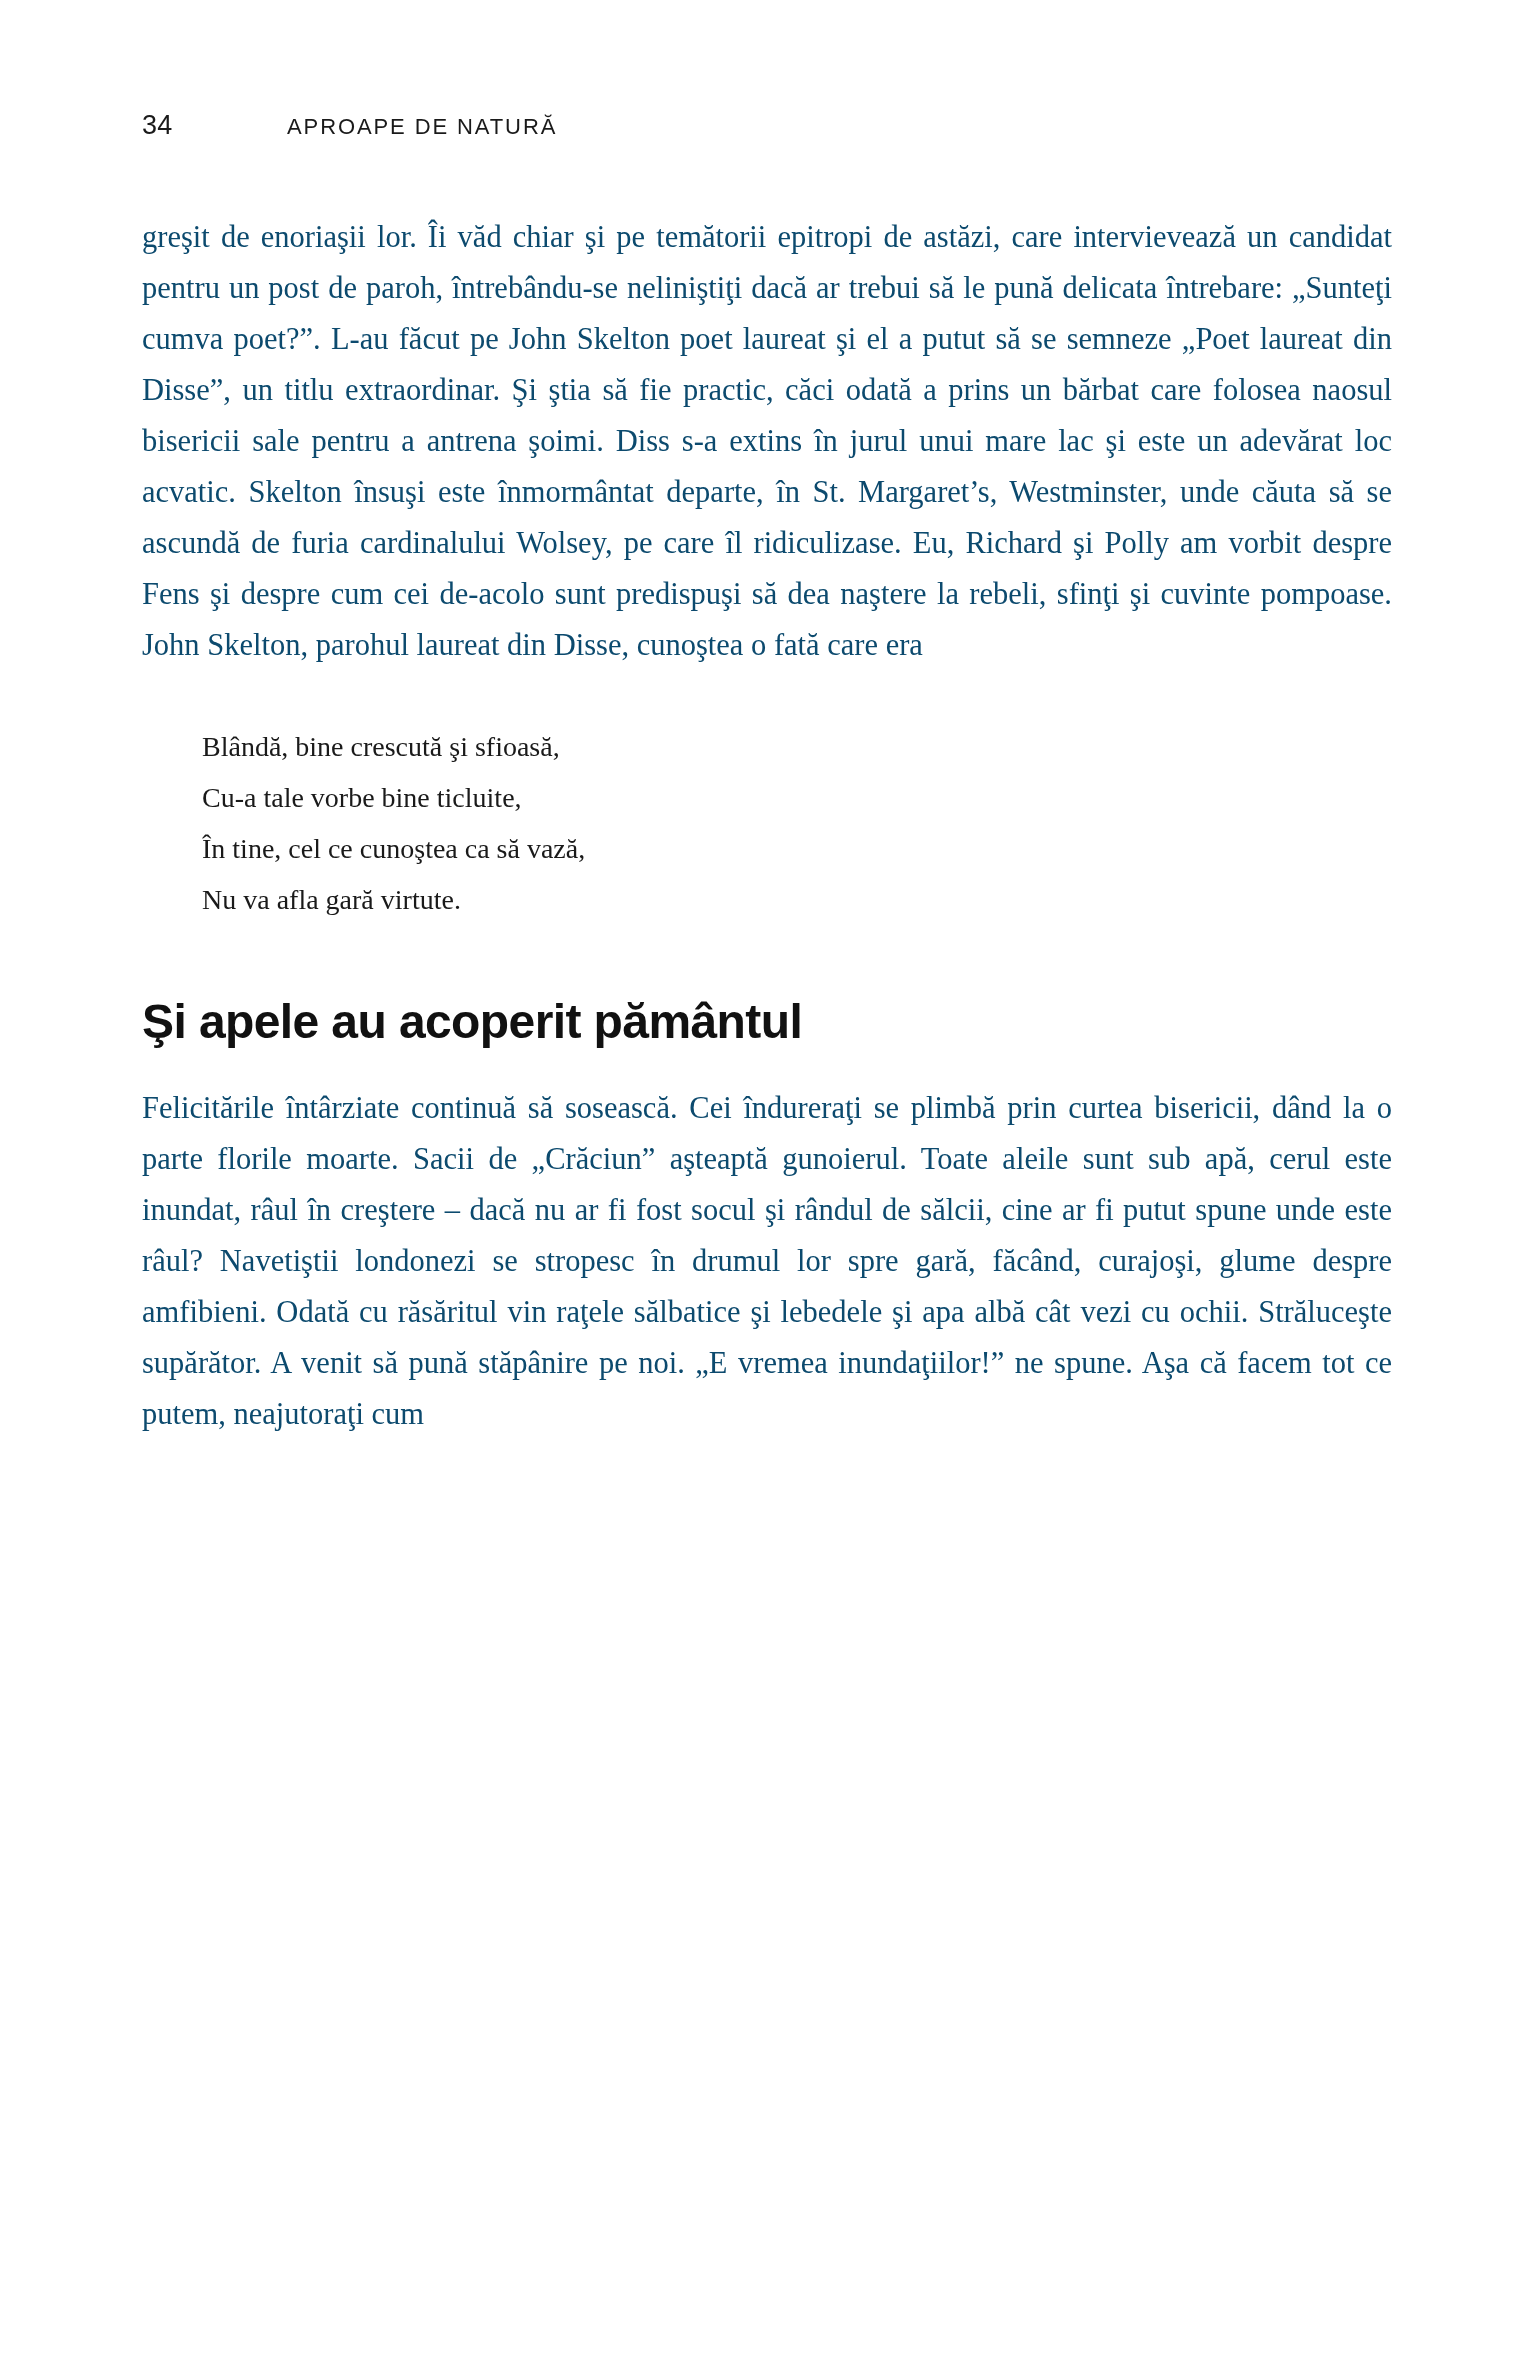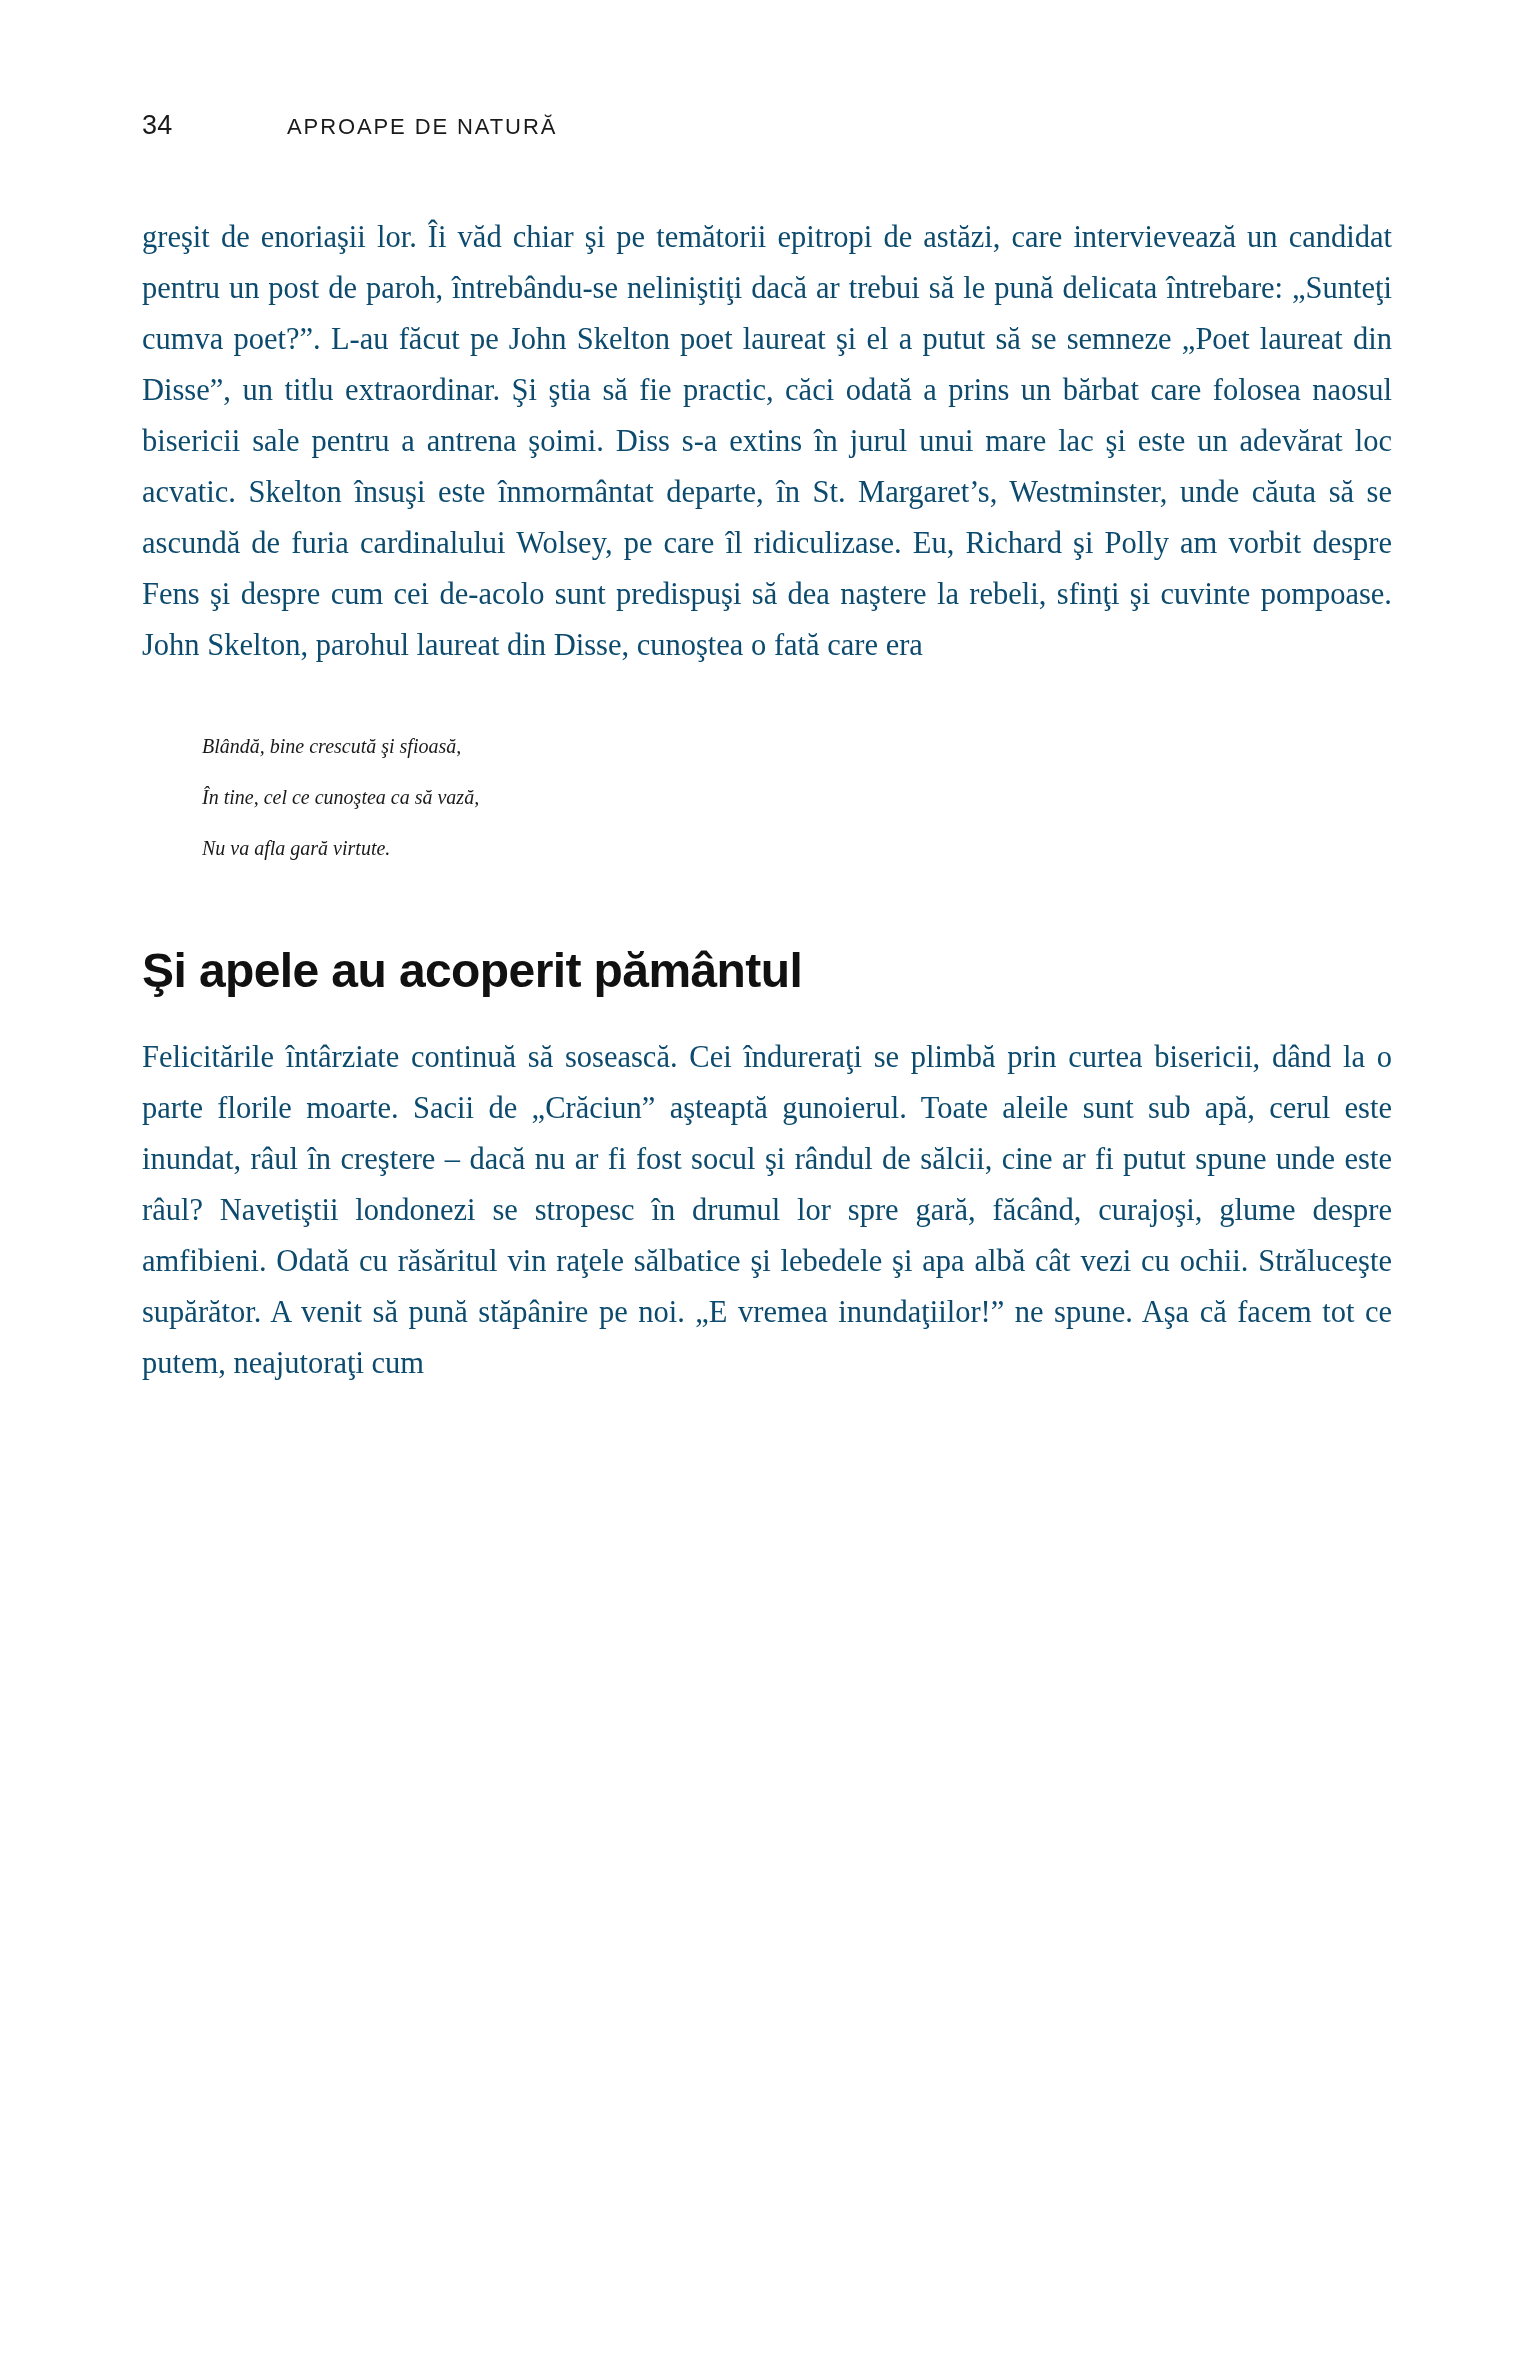--- a/index.html
+++ b/index.html
@@ -57,25 +57,24 @@
     text-align: justify;
     text-justify: inter-word;
     color: #0c4a6e;
     hyphens: manual;
   }
   
   .verse {
     margin: 50px 0 0 60px;
   }
   .verse-line {
-    font-size: 20px;
+    font-size: 28px;
     line-height: 51px;
     color: #1a1a1a;
     white-space: pre;
-    font-style: italic;
   }
   .after-verse {
     margin-top: 48px;
   }
   
   h2.section {
     font-family: "Liberation Sans", sans-serif;
     font-weight: bold;
     font-size: 48px;
     line-height: 50px;
@@ -95,20 +94,21 @@
 
     <div class="runninghead">
       <span class="folio">34</span>
       <span class="head-title">APROAPE DE NATURĂ</span>
     </div>
 
     <p class="body">greşit de enoriaşii lor. Îi văd chiar şi pe temătorii epitropi de astăzi, care intervievează un candidat pentru un post de paroh, întrebându-se neliniştiţi dacă ar trebui să le pună delicata întrebare: „Sunteţi cumva poet?”. L-au făcut pe John Skelton poet laureat şi el a putut să se semneze „Poet laureat din Disse”, un titlu extraordinar. Şi ştia să fie practic, căci odată a prins un bărbat care folosea naosul bisericii sale pentru a antrena şoimi. Diss s-a extins în jurul unui mare lac şi este un adevărat loc acvatic. Skelton însuşi este înmormântat departe, în St. Margaret’s, Westminster, unde căuta să se ascundă de furia cardinalului Wolsey, pe care îl ridiculizase. Eu, Richard şi Polly am vorbit despre Fens şi despre cum cei de-acolo sunt predispuşi să dea naştere la rebeli, sfinţi şi cuvinte pompoase. John Skelton, parohul laureat din Disse, cunoştea o fată care era</p>
 
     <div class="verse">
       <div class="verse-line">Blândă, bine crescută şi sfioasă,</div>
+      <div class="verse-line">Cu-a tale vorbe bine ticluite,</div>
       <div class="verse-line">În tine, cel ce cunoştea ca să vază,</div>
       <div class="verse-line">Nu va afla gară virtute.</div>
     </div>
 
 
     <h2 class="section">Şi apele au acoperit pământul</h2>
 
     <p class="body lastpara">Felicitările întârziate continuă să sosească. Cei îndureraţi se plimbă prin curtea bisericii, dând la o parte florile moarte. Sacii de „Crăciun” aşteaptă gunoierul. Toate aleile sunt sub apă, cerul este inundat, râul în creştere – dacă nu ar fi fost socul şi rândul de sălcii, cine ar fi putut spune unde este râul? Navetiştii londonezi se stropesc în drumul lor spre gară, făcând, curajoşi, glume despre amfibieni. Odată cu răsăritul vin raţele sălbatice şi lebedele şi apa albă cât vezi cu ochii. Străluceşte supărător. A venit să pună stăpânire pe noi. „E vremea inundaţiilor!” ne spune. Aşa că facem tot ce putem, neajutoraţi cum</p>
 
   </div>

